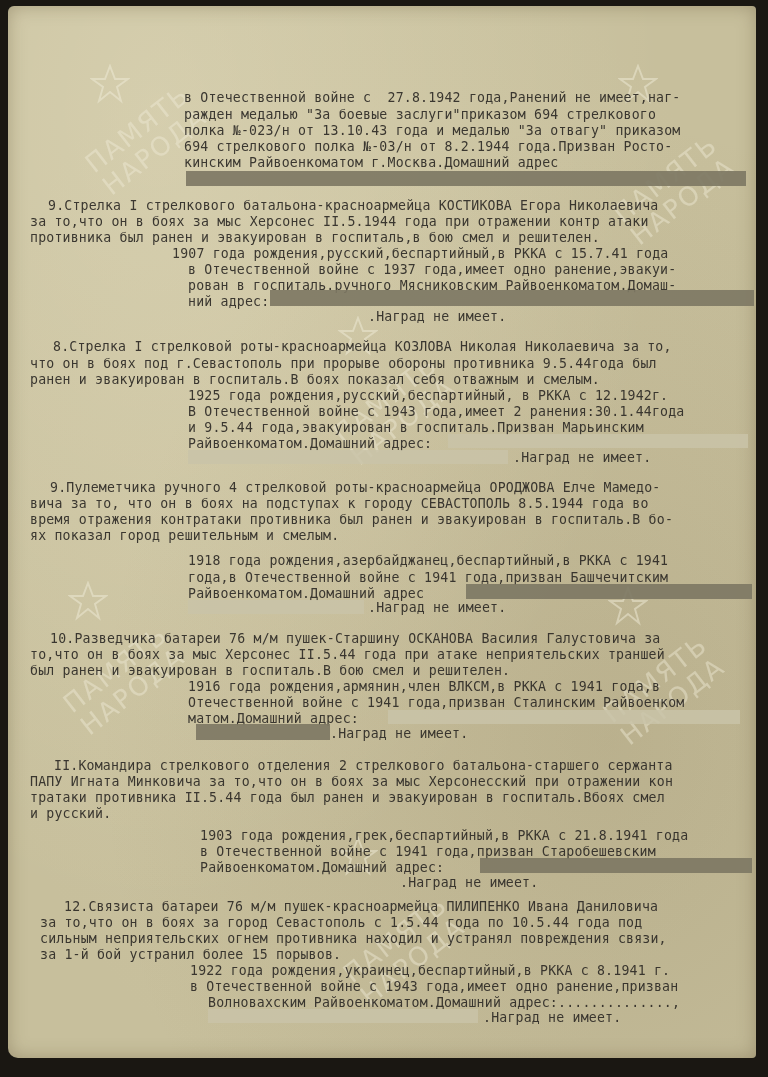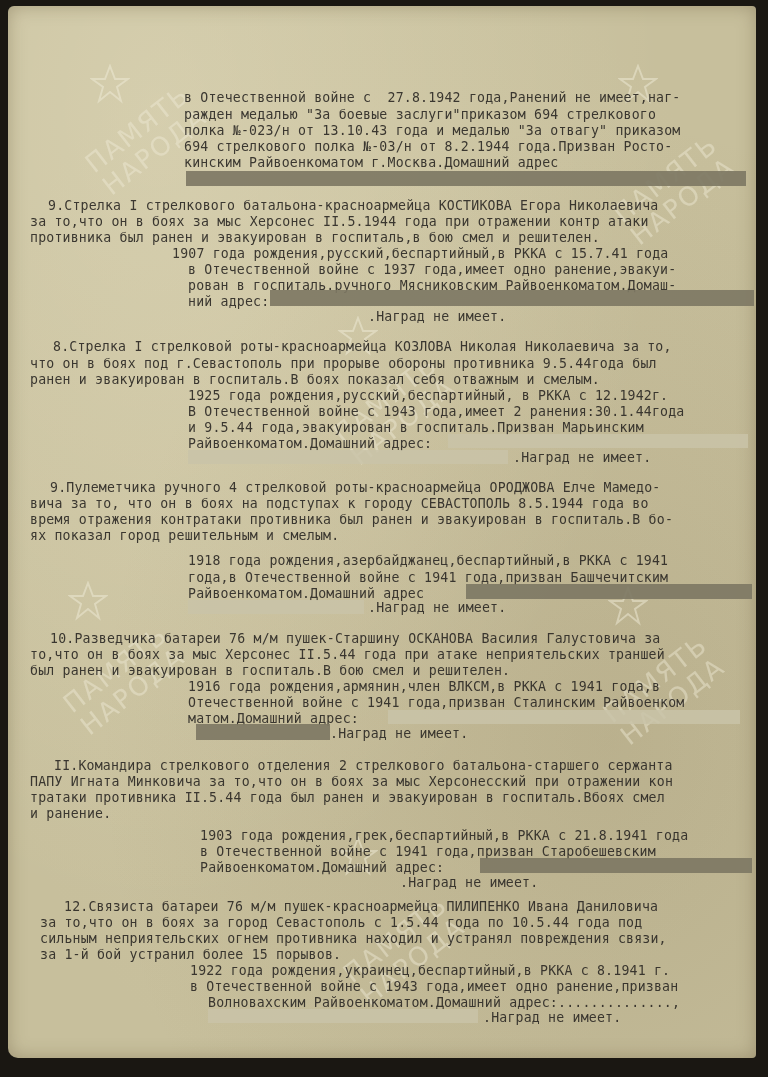--- a/index.html
+++ b/index.html
@@ -115,21 +115,21 @@
     <div class="line" style="left:180px;top:705px">матом.Домашний адрес:</div>
     <div class="redact light" style="left:380px;top:704px;width:352px;height:14px"></div>
     <div class="redact" style="left:188px;top:718px;width:134px;height:16px"></div>
     <div class="line" style="left:322px;top:720px">.Наград не имеет.</div>
   </div>
 
   <div>
     <div class="line" style="left:46px;top:752px">II.Командира стрелкового отделения 2 стрелкового батальона-старшего сержанта</div>
     <div class="line" style="left:22px;top:768px">ПАПУ Игната Минковича за то,что он в боях за мыс Херсонесский при отражении кон</div>
     <div class="line" style="left:22px;top:784px">тратаки противника II.5.44 года был ранен и эвакуирован в госпиталь.Вбоях смел</div>
-    <div class="line" style="left:22px;top:800px">и ранение.</div>
+    <div class="line" style="left:22px;top:800px">и русский.</div>
     <div class="line" style="left:192px;top:822px">1903 года рождения,грек,беспартийный,в РККА с 21.8.1941 года</div>
     <div class="line" style="left:192px;top:838px">в Отечественной войне с 1941 года,призван Старобешевским</div>
     <div class="line" style="left:192px;top:854px">Райвоенкоматом.Домашний адрес:</div>
     <div class="redact" style="left:472px;top:852px;width:272px;height:15px"></div>
     <div class="line" style="left:392px;top:869px">.Наград не имеет.</div>
   </div>
 
   <div>
     <div class="line" style="left:56px;top:893px">12.Связиста батареи 76 м/м пушек-красноармейца ПИЛИПЕНКО Ивана Даниловича</div>
     <div class="line" style="left:32px;top:909px">за то,что он в боях за город Севастополь с 1.5.44 года по 10.5.44 года под</div>

